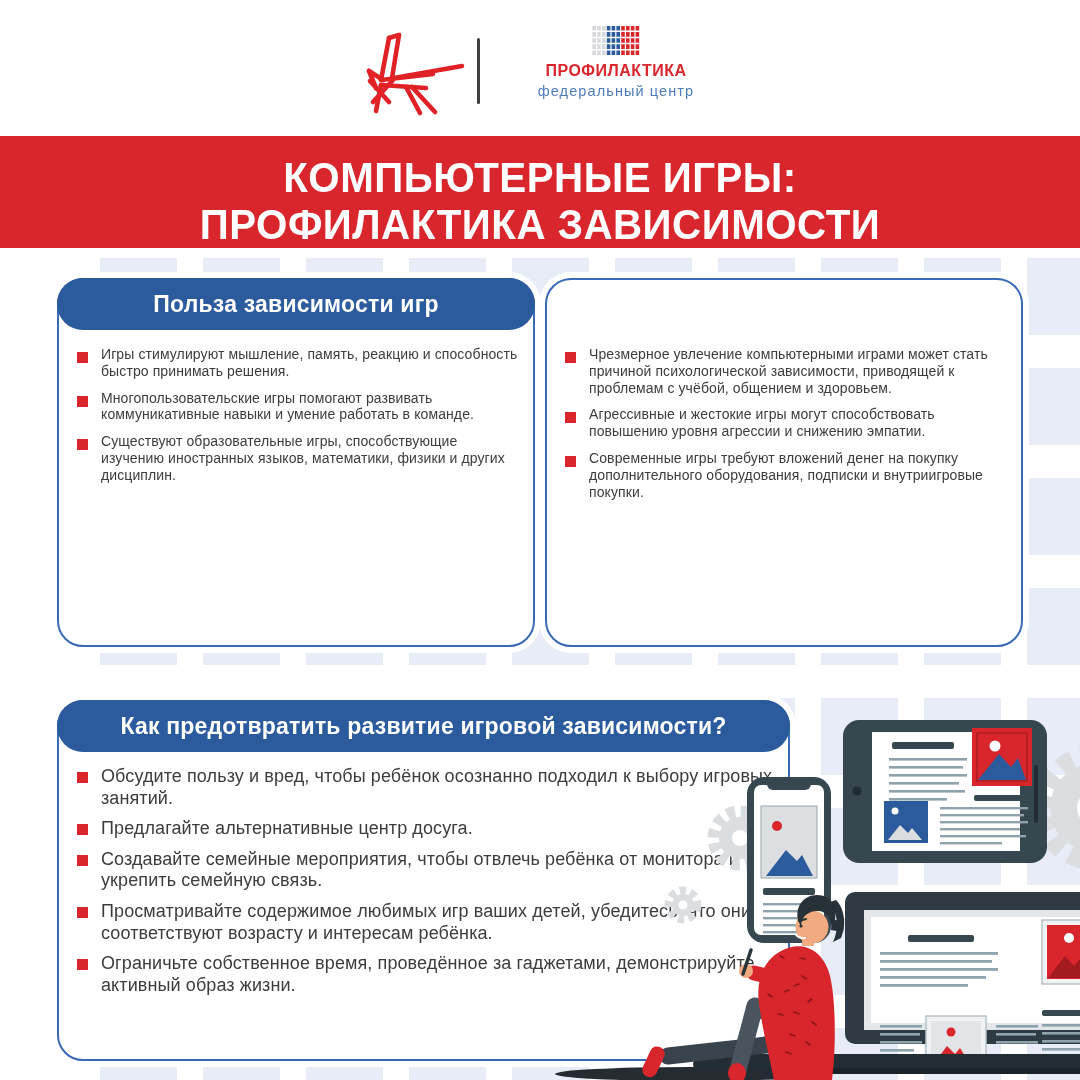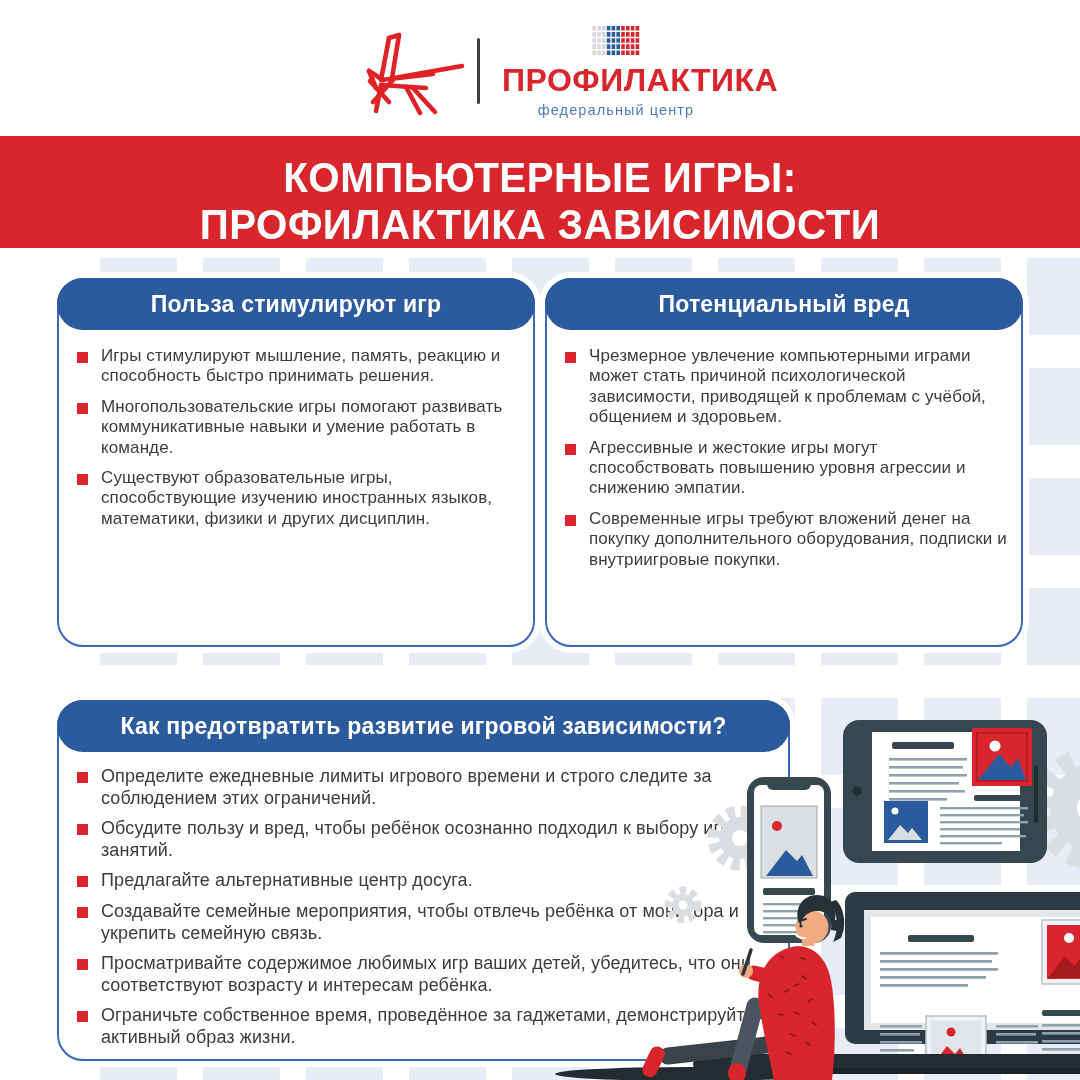--- a/index.html
+++ b/index.html
@@ -9,38 +9,38 @@
   .pattern{position:absolute;left:100px;top:258px;width:980px;height:822px;
     background-image:
       repeating-linear-gradient(to bottom, transparent 0 77px, #ffffff 77px 110px),
       repeating-linear-gradient(to right, #e8ecf7 0 77px, #ffffff 77px 103px);}
   
   .header{position:absolute;left:0;top:0;width:1080px;height:136px;background:#ffffff;}
   .chair{position:absolute;left:356px;top:24px;}
   .logo-divider{position:absolute;left:477px;top:38px;width:3px;height:66px;background:#3f3f3f;border-radius:2px;}
   .logocol{position:absolute;left:502px;top:26px;width:228px;text-align:center;}
   .brand-grid{display:block;margin:0 auto 6px auto;}
-  .brand-name{font-size:32px;font-weight:800;color:#d9262c;letter-spacing:0.5px;}
+  .brand-name{font-size:16px;font-weight:800;color:#d9262c;letter-spacing:0.5px;}
   .brand-sub{font-size:14.5px;color:#4d7cb8;letter-spacing:1.1px;margin-top:3px;text-align:center;}
   
   .banner{position:absolute;left:0;top:136px;width:1080px;height:112px;background:#d9262c;
           display:flex;align-items:flex-end;justify-content:center;}
   .banner-title{width:880px;text-align:center;color:#ffffff;font-size:42px;font-weight:800;
                 line-height:1.12;letter-spacing:0.5px;transform:scaleX(0.96);}
   
   .card{position:absolute;background:#ffffff;border:2px solid #3a6ab5;border-radius:26px;
         box-shadow:0 0 0 6px #ffffff;box-sizing:border-box;}
   .card-head{position:absolute;top:-2px;left:-2px;right:-2px;height:52px;background:#2b5b9d;
              border-radius:26px;display:flex;align-items:center;justify-content:center;
              color:#ffffff;font-weight:700;font-size:23px;letter-spacing:0.2px;}
   .card-benefits{left:57px;top:278px;width:478px;height:369px;}
   .card-harm{left:545px;top:278px;width:478px;height:369px;}
   .card-prevention{left:57px;top:700px;width:733px;height:361px;}
   ul.blist{list-style:none;margin:0;padding:66px 14px 10px 18px;display:flex;flex-direction:column;gap:10px;overflow:hidden;}
-  ul.blist li{display:flex;gap:13px;color:#3c3c3c;font-size:17px;line-height:1.2;letter-spacing:0.1px;}
+  ul.blist li{display:flex;gap:13px;color:#3c3c3c;font-size:14px;line-height:1.2;letter-spacing:0.1px;}
   .card-prevention ul.blist{padding-top:64px;gap:9px;}
   .card-prevention ul.blist li{font-size:18px;line-height:1.2;}
   .bullet{flex:0 0 11px;width:11px;height:11px;background:#d9262c;margin-top:6px;}
   .illus{position:absolute;left:440px;top:680px;pointer-events:none;}
 </style>
 </head>
 <body>
 
 <div class="page">
 
@@ -83,62 +83,57 @@
       <div class="brand-name">ПРОФИЛАКТИКА</div>
       <div class="brand-sub">федеральный центр</div>
     </div>
   </div>
 
   <div class="banner">
     <div class="banner-title">КОМПЬЮТЕРНЫЕ ИГРЫ: ПРОФИЛАКТИКА ЗАВИСИМОСТИ</div>
   </div>
 
   <section class="card card-benefits">
-    <div class="card-head">Польза стимулируют игр</div>
+    <div class="card-head">Польза зависимости игр</div>
     <ul class="blist">
       <li>
           <span class="bullet"></span>
           <span>Игры стимулируют мышление, память, реакцию и способность быстро принимать решения.</span>
         </li>
       <li>
           <span class="bullet"></span>
           <span>Многопользовательские игры помогают развивать коммуникативные навыки и умение работать в команде.</span>
         </li>
       <li>
           <span class="bullet"></span>
           <span>Существуют образовательные игры, способствующие изучению иностранных языков, математики, физики и других дисциплин.</span>
         </li>
     </ul>
   </section>
 
   <section class="card card-harm">
-    <div class="card-head">Потенциальный вред</div>
     <ul class="blist">
       <li>
           <span class="bullet"></span>
           <span>Чрезмерное увлечение компьютерными играми может стать причиной психологической зависимости, приводящей к проблемам с учёбой, общением и здоровьем.</span>
         </li>
       <li>
           <span class="bullet"></span>
           <span>Агрессивные и жестокие игры могут способствовать повышению уровня агрессии и снижению эмпатии.</span>
         </li>
       <li>
           <span class="bullet"></span>
           <span>Современные игры требуют вложений денег на покупку дополнительного оборудования, подписки и внутриигровые покупки.</span>
         </li>
     </ul>
   </section>
 
   <section class="card card-prevention">
     <div class="card-head">Как предотвратить развитие игровой зависимости?</div>
     <ul class="blist">
-      <li>
-          <span class="bullet"></span>
-          <span>Определите ежедневные лимиты игрового времени и строго следите за соблюдением этих ограничений.</span>
-        </li>
       <li>
           <span class="bullet"></span>
           <span>Обсудите пользу и вред, чтобы ребёнок осознанно подходил к выбору игровых занятий.</span>
         </li>
       <li>
           <span class="bullet"></span>
           <span>Предлагайте альтернативные центр досуга.</span>
         </li>
       <li>
           <span class="bullet"></span>

